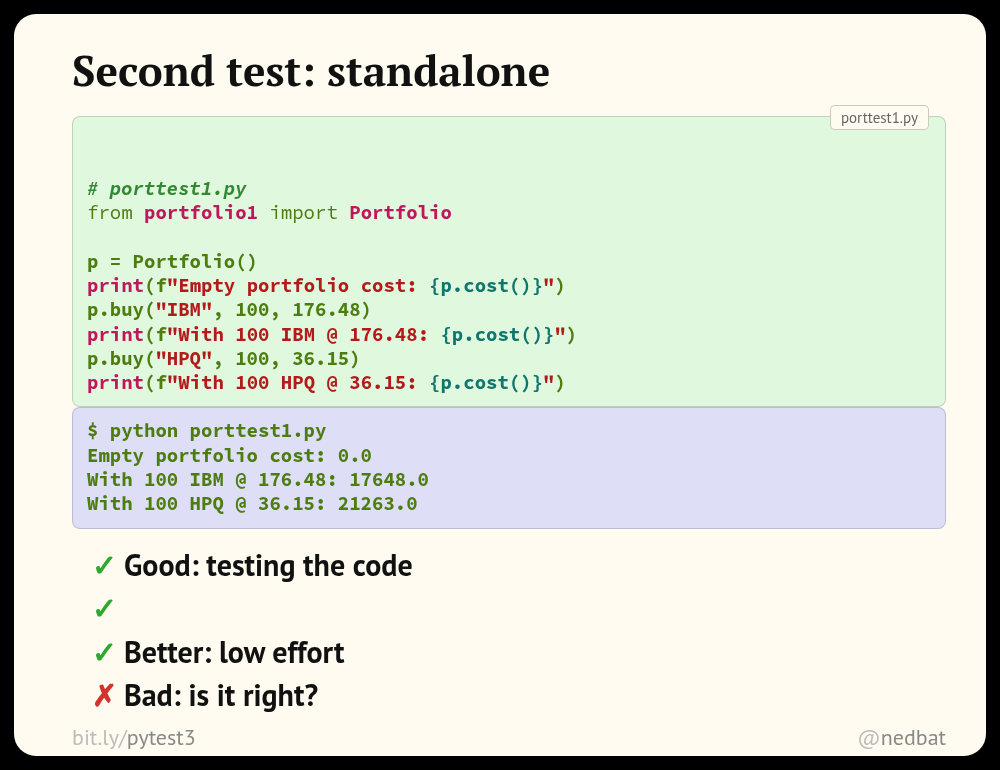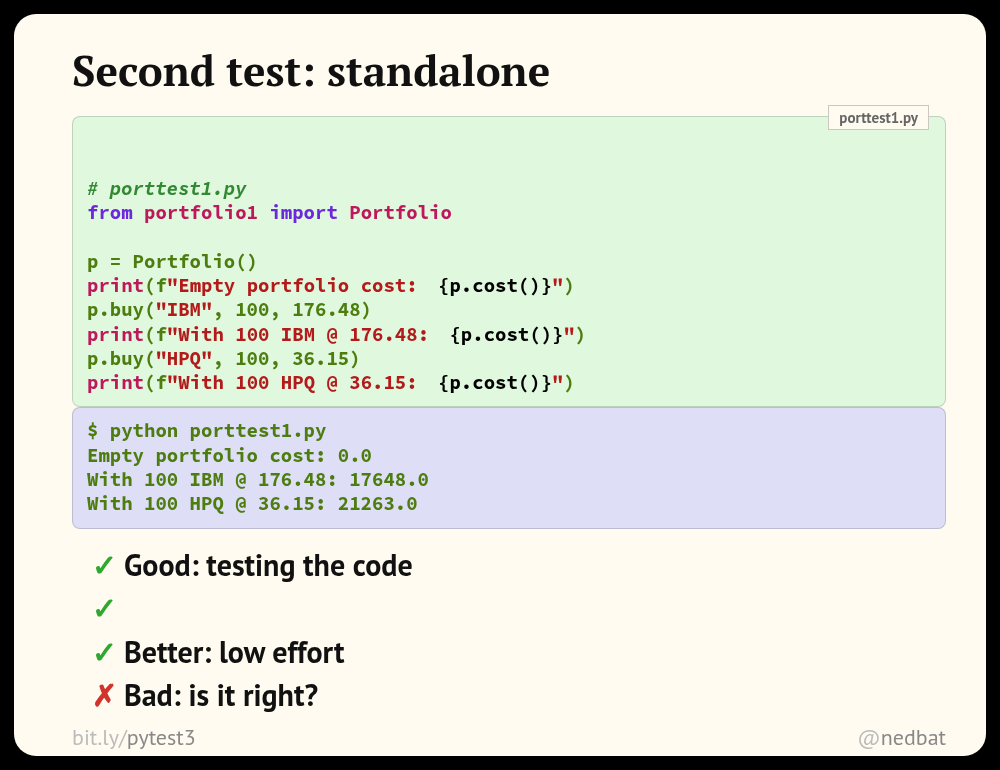--- a/index.html
+++ b/index.html
@@ -38,32 +38,32 @@
   white-space:pre;
   overflow:visible;
 }
 .codeblock.green { background:#E0F8DE; }
 .codeblock.blue  { background:#DEDEF7; }
 .filetag {
   position:absolute;
   top:-12px; right:16px;
   background:#FFFBF0;
   border:1px solid rgba(0,0,0,0.2);
-  border-radius:0;
+  border-radius:5px;
   padding:2px 10px;
   font-family:"PT Sans",Arial,sans-serif;
   font-size:15px;
-  font-weight:700;
+  font-weight:400;
   color:#666;
 }
 .tok-c  { color:#338833; font-style:italic; font-weight:700; } 
-.tok-k  { color:#6d28d9; font-weight:700;margin-top:39px; }                    
+.tok-k  { color:#4d7c0f; font-weight:400;margin-top:39px; }                    
 .tok-n  { color:#be185d; font-weight:700; }                       
 .tok-s  { color:#B31B1B; font-weight:700; }                    
-.tok-i  { color:#000000; font-weight:700;margin-left:9px; }                       
+.tok-i  { color:#0f766e; font-weight:700; }                       
 .plain  { color:#4d7c0f; font-weight:700; }
 
 ul.bullets {
   list-style:none;
   margin:14px 0 0 20px;
   padding:0;
 }
 ul.bullets li {
   font-size:30px;
   font-weight:600;

